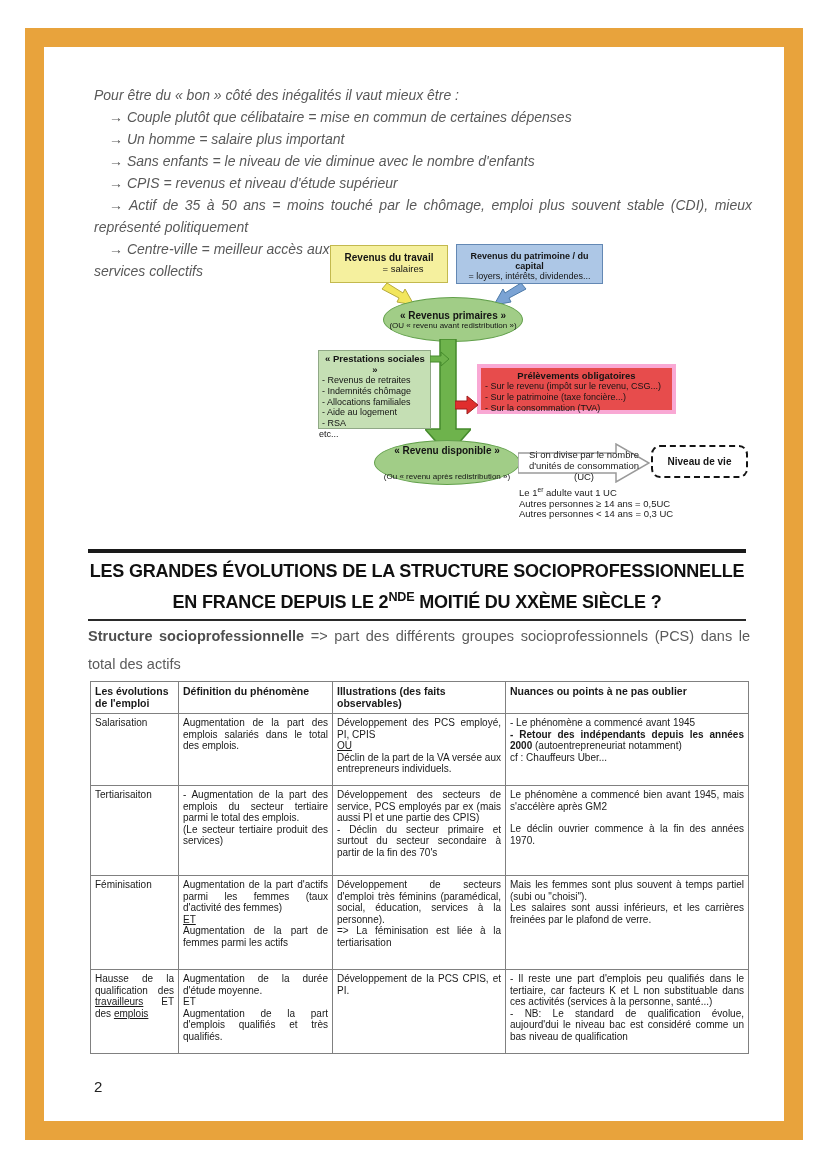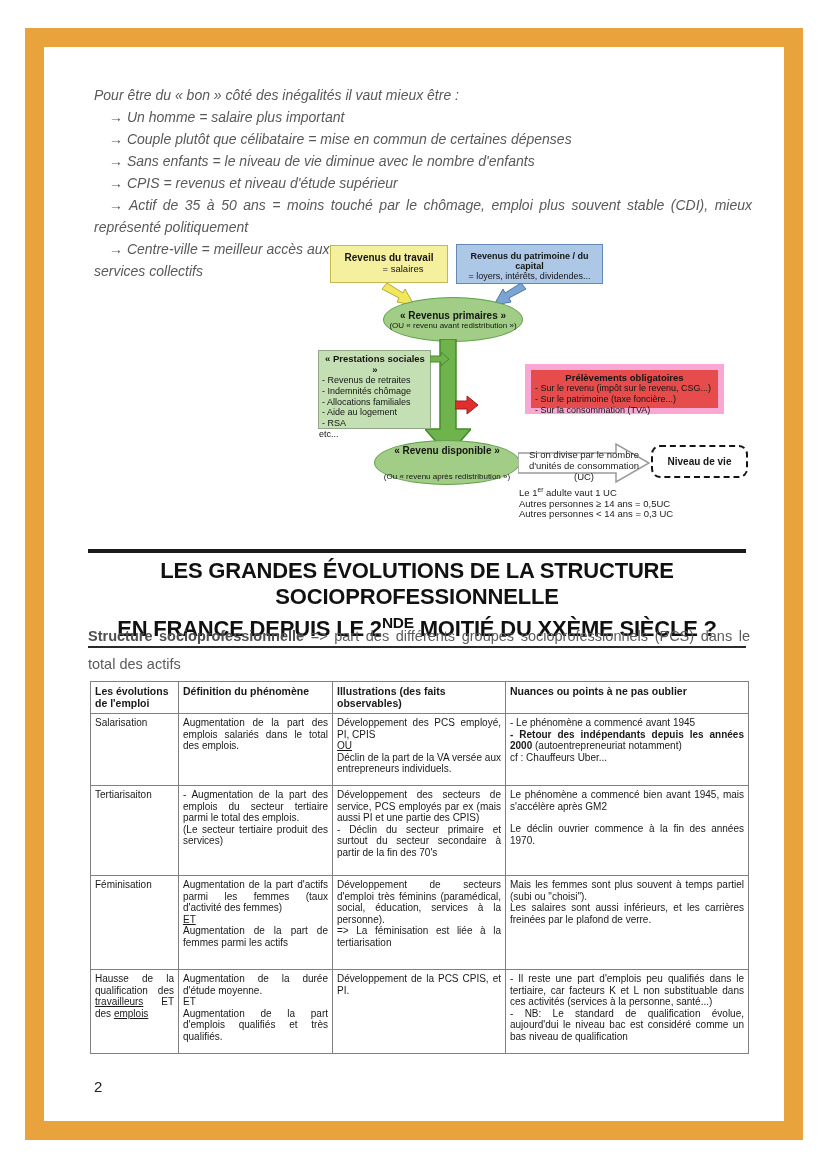--- a/index.html
+++ b/index.html
@@ -35,37 +35,37 @@
     display:flex; flex-direction:column; justify-content:center; }
   .el-primaires { left:383px; top:297px; width:140px; height:45px; }
   .el-disponible { left:374px; top:440px; width:146px; height:45px;gap:16px; }
   .ellipse .t { font-size:10px; }
   .ellipse .s { font-size:8px; }
   .box-prestations { left:318px; top:350px; width:113px; height:79px;
     background:#c5dfb4; border:1px solid #90a886; padding:2px 2px 16px 3px; text-align:left; }
   .box-prestations .t { font-size:9.5px; text-align:center; }
   .box-prestations .li { font-size:9px; line-height:10.8px; }
   .box-prelevements { left:477px; top:364px; width:199px; height:50px;
-    background:#e74c4c; border:6px solid #f9a8d4; padding:2px 4px 0 4px; text-align:left;margin-left:48px; }
+    background:#e74c4c; border:4px solid #f9a8d4; padding:2px 4px 0 4px; text-align:left; }
   .box-prelevements .t { font-size:9.5px; text-align:center; }
   .box-prelevements .li { font-size:9px; line-height:11px; }
   .arrow-svg { position:absolute; }
   .division-text { position:absolute; left:518px; top:449px; width:132px;
     font-size:9.5px; line-height:11px; color:#222; text-align:center; }
   .box-niveau { left:651px; top:445px; width:97px; height:33px; background:#fff;
     border:2.5px dashed #141414; border-radius:9px;
     display:flex; align-items:center; justify-content:center;
     font-size:10px; font-weight:bold; }
   .uc-note { position:absolute; left:519px; top:485px; width:160px;
     font-size:9.5px; line-height:10.5px; color:#1a1a1a; text-align:left; }
   sup { font-size:70%; }
   
   .heading-block { position:absolute; left:88px; top:549px; width:658px; }
   .rule-thick { height:4px; background:#1a1a1a; }
-  .section-title { font-size:22px; line-height:26px; font-weight:bold; color:#111;
+  .section-title { font-size:18px; line-height:26px; font-weight:bold; color:#111;
     text-align:center; margin-top:5px; letter-spacing:-0.2px; }
   .rule-thin { height:2px; background:#2a2a2a; margin-top:4px; }
   .definition { position:absolute; left:88px; top:622px; width:662px;
     font-size:14.5px; line-height:28px; color:#5b5b5b; text-align:justify; }
   .definition .term { font-weight:bold; color:#4f4f4f; }
   
   table.evol { position:absolute; left:90px; top:681px; width:658px;
     border-collapse:collapse; table-layout:fixed;
     font-size:10px; line-height:11.5px; color:#191919;padding-left:24px; }
   table.evol th, table.evol td { border:1px solid #808080; padding:3px 4px 4px 4px;
@@ -77,22 +77,22 @@
   .page-number { position:absolute; left:94px; top:1078px; font-size:15px; color:#222; }
 </style>
 </head>
 <body>
 
 <div class="page">
   <div class="frame"></div>
 
   <div class="intro">
     <div>Pour être du « bon » côté des inégalités il vaut mieux être :</div>
+    <div class="bullet">→ Couple plutôt que célibataire = mise en commun de certaines dépenses</div>
     <div class="bullet">→ Un homme = salaire plus important</div>
-    <div class="bullet">→ Couple plutôt que célibataire = mise en commun de certaines dépenses</div>
     <div class="bullet">→ Sans enfants = le niveau de vie diminue avec le nombre d'enfants</div>
     <div class="bullet">→ CPIS = revenus et niveau d'étude supérieur</div>
     <div class="bullet">→ Actif de 35 à 50 ans = moins touché par le chômage, emploi plus souvent stable (CDI), mieux représenté politiquement</div>
     <div class="bullet narrow">→ Centre-ville = meilleur accès aux services collectifs</div>
   </div>
 
   <div class="diagram">
 
     <div class="dbox box-travail">
       <div class="t">Revenus du travail</div>

